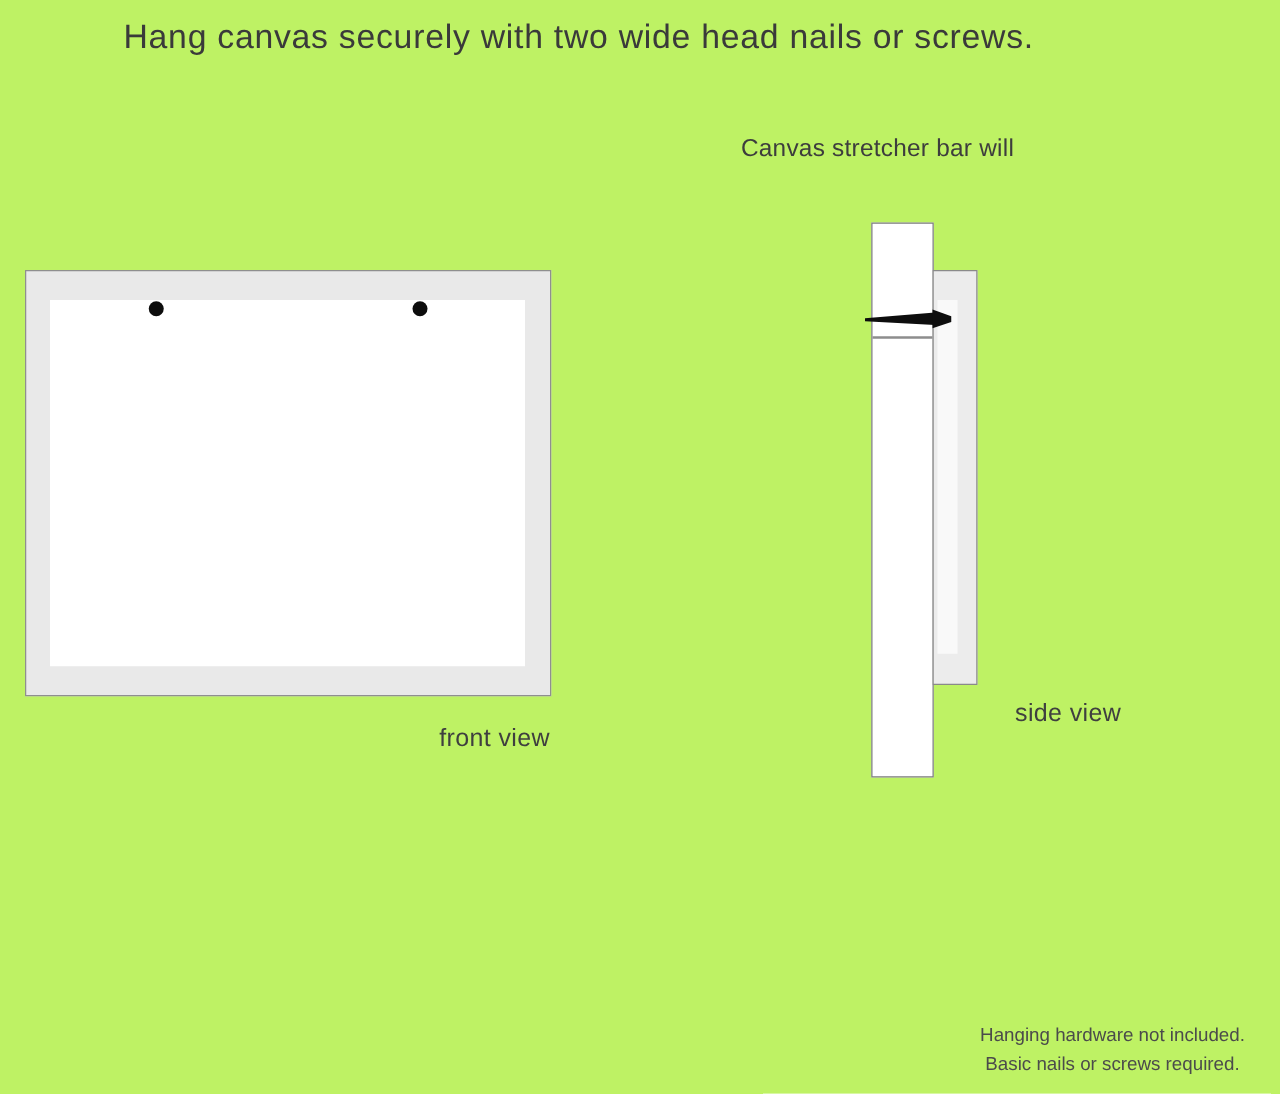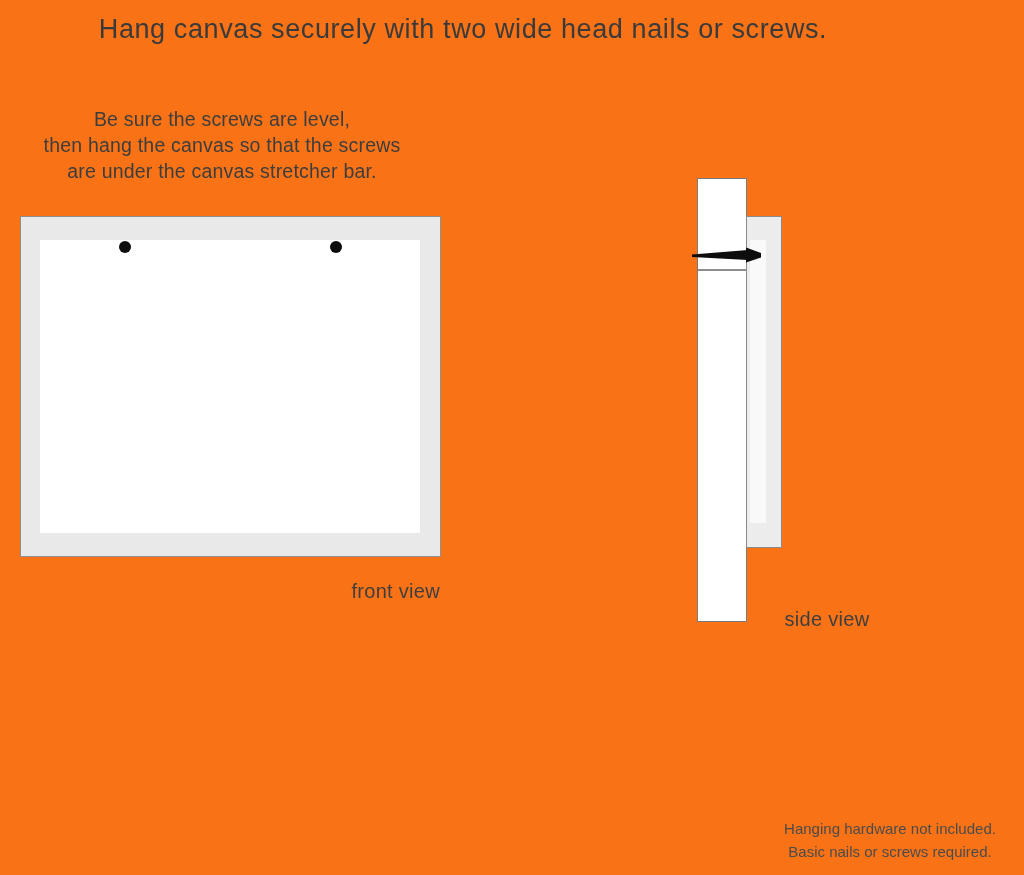--- a/index.html
+++ b/index.html
@@ -4,21 +4,21 @@
 <style>
   html, body {
     margin: 0;
     padding: 0;
     background: #ffffff;
   }
   #page {
     position: relative;
     width: 1024px;
     height: 875px;
-    background: #f97316;
+    background: #bef264;
     overflow: hidden;
     font-family: "Liberation Sans", "DejaVu Sans", sans-serif;
   }
   .abs { position: absolute; }
 
   #title {
     top: 14px;
     left: 0;
     width: 926px;
     text-align: center;
@@ -64,22 +64,21 @@
     letter-spacing: 0.3px;
   }
   #front-view-label {
     top: 580px; left: 240px;
     width: 200px;
     text-align: right;
   }
   #side-view-label {
     top: 560px; left: 757px;
     width: 140px;
-    text-align: center;
-    margin-top: 48px;
+    text-align: right;
   }
 
   
   #side-wall {
     left: 697px; top: 178px;
     width: 48px; height: 442px;
     background: #ffffff;
     border: 1px solid #7b7b7b;
   }
   #side-canvas {
@@ -112,27 +111,23 @@
     color: #4b4b4b;
   }
 </style>
 </head>
 <body>
 
 <div id="page">
 
   <div id="title" class="abs">Hang canvas securely with two wide head nails or screws.</div>
 
-  <div id="instruction-left" class="abs instruction">
-    <div>Be sure the screws are level,</div>
-    <div>then hang the canvas so that the screws</div>
-    <div>are under the canvas stretcher bar.</div>
-  </div>
 
   <div id="instruction-right" class="abs instruction">
+    <div>Canvas stretcher bar will</div>
   </div>
 
   <div id="front-canvas-outer" class="abs">
     <div id="front-canvas-inner" class="abs"></div>
   </div>
   <div id="nail-dot-left" class="abs nail-dot"></div>
   <div id="nail-dot-right" class="abs nail-dot"></div>
   <div id="front-view-label" class="abs view-label">front view</div>
 
   <div id="side-wall" class="abs"></div>

